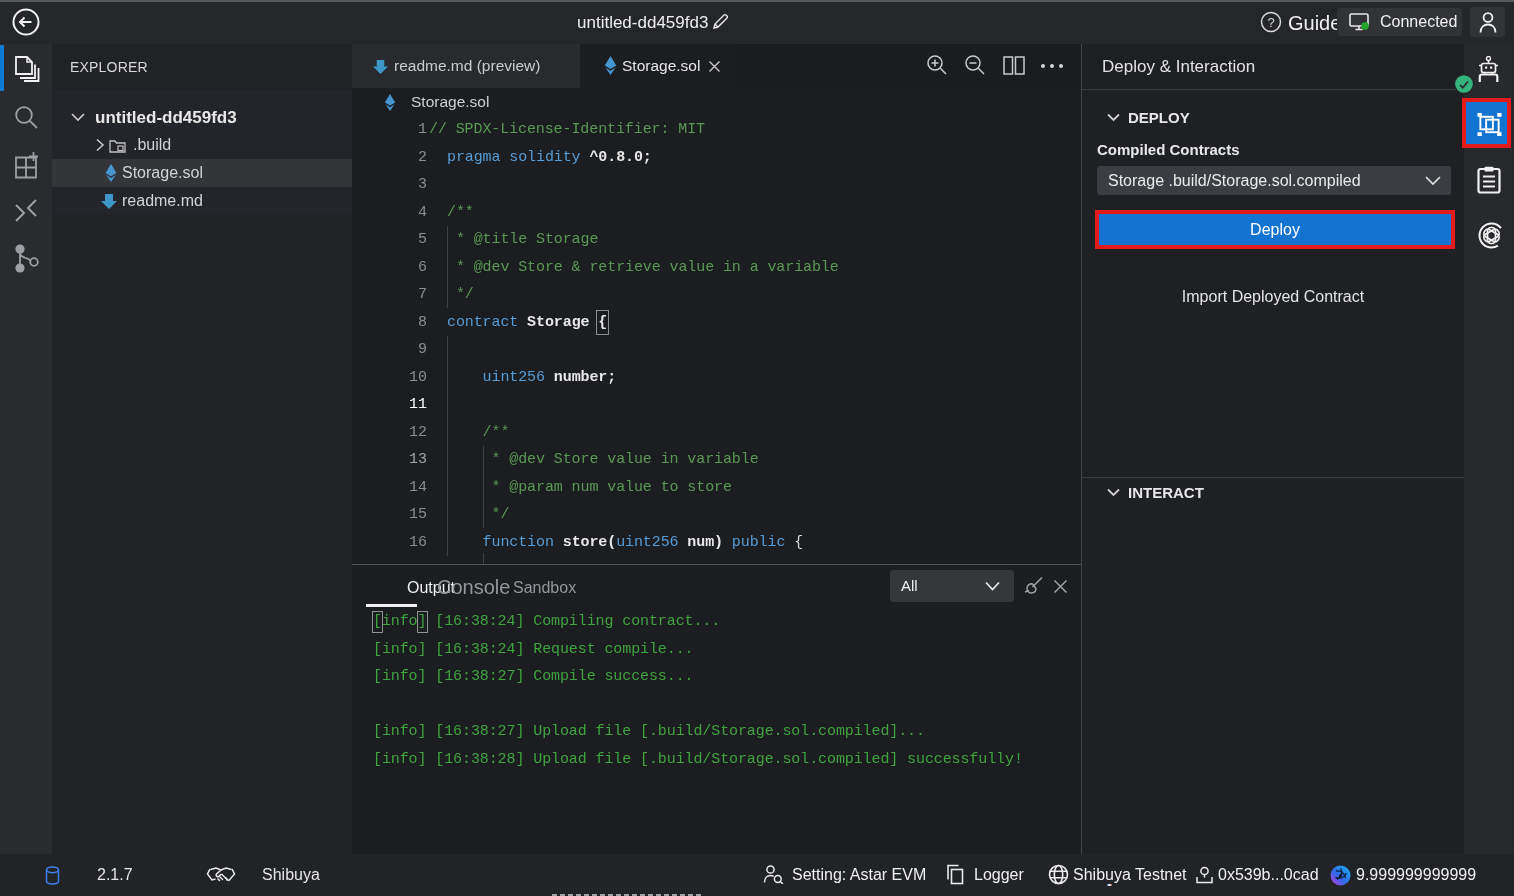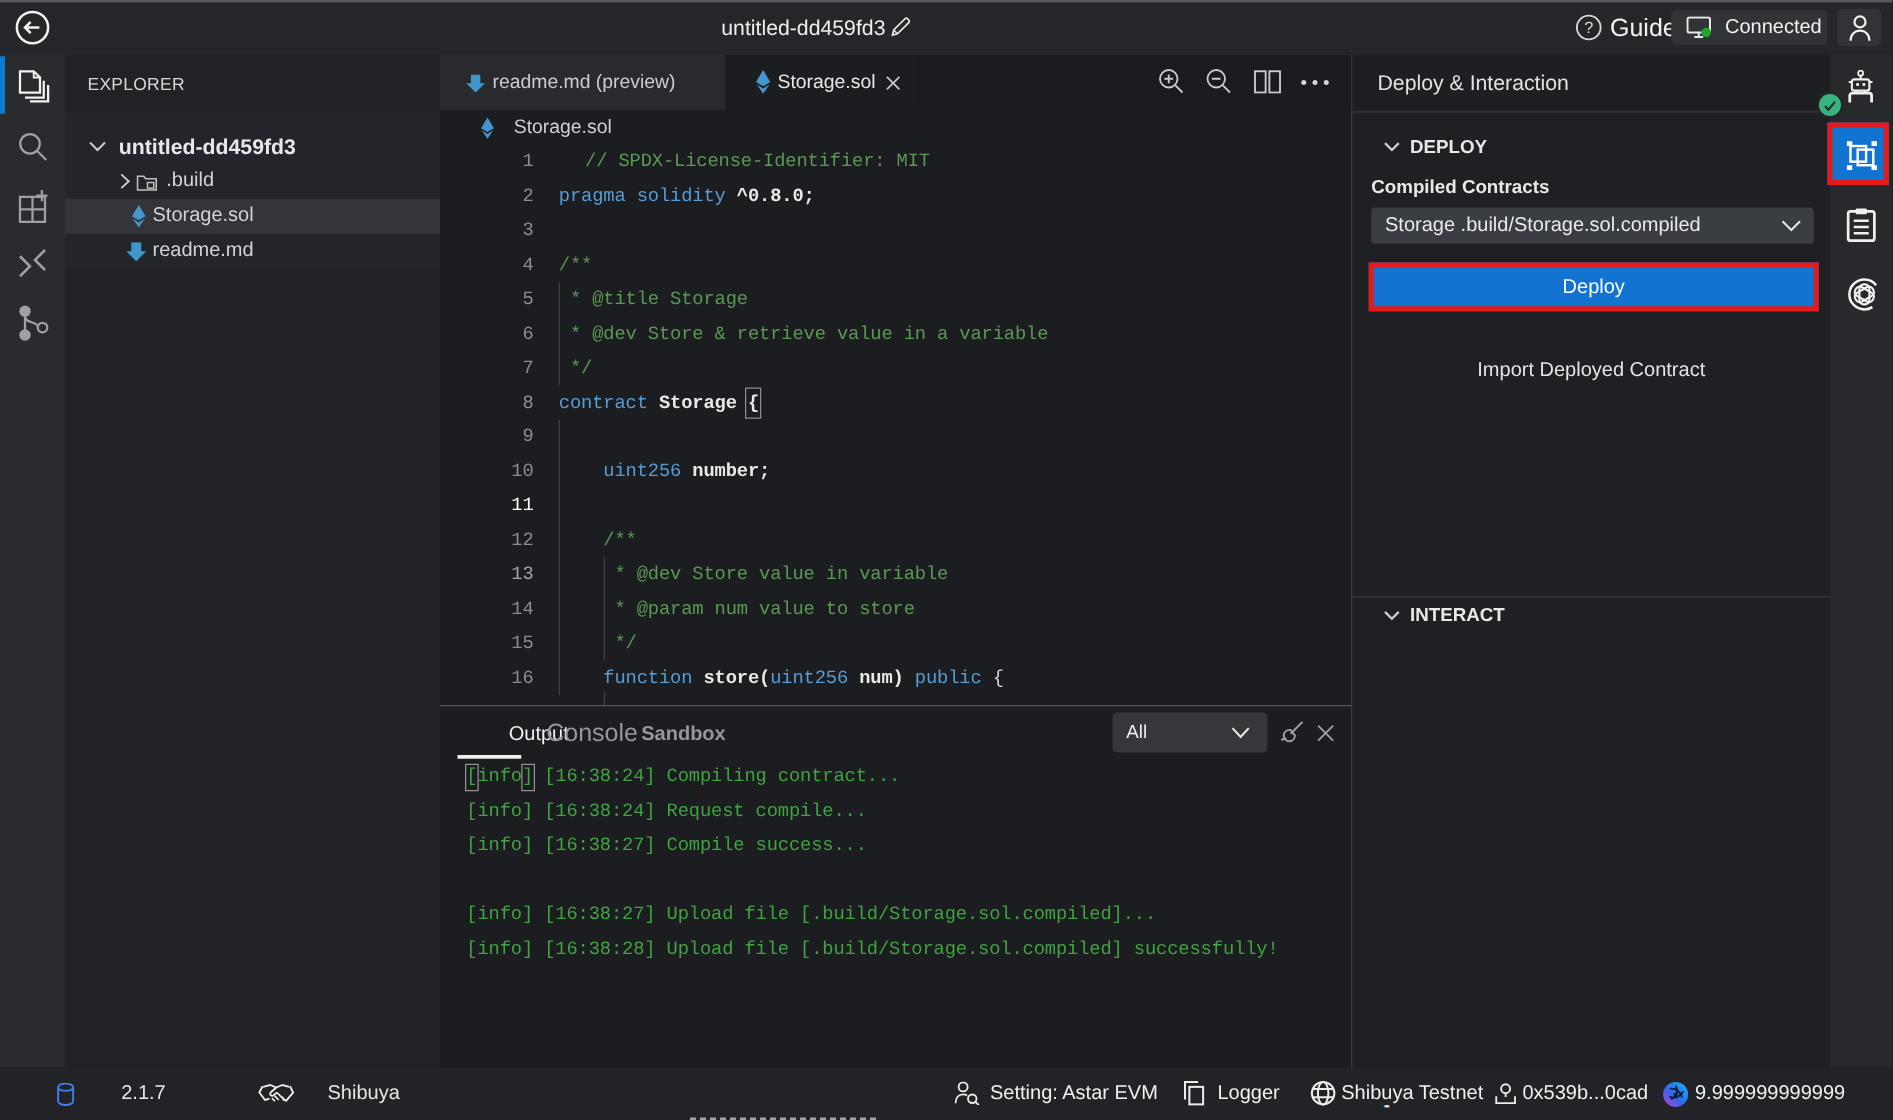--- a/index.html
+++ b/index.html
@@ -167,21 +167,21 @@
   </svg>
   <div class="abs" style="left:411px;top:88px;height:28px;line-height:28px;font-size:15.5px;color:#cfd0d1;">Storage.sol</div>
 
   <div class="abs" style="left:447px;top:336px;width:1px;height:220px;background:#3f4044;"></div>
   <div class="abs" style="left:447px;top:226px;width:1px;height:82px;background:#3f4044;"></div>
   <div class="abs" style="left:483px;top:446px;width:1px;height:82px;background:#3f4044;"></div>
   <div class="abs" style="left:483px;top:553px;width:1px;height:12px;background:#3f4044;"></div>
   <div class="abs" style="left:596px;top:310px;width:13px;height:25px;border:1px solid #8a8d91;"></div>
 
   <div class="lnum" style="left:352px;top:116.0px;color:#8a8d91">1</div>
-  <div class="codeline" style="left:468px;top:116.0px"><span class="cm">// SPDX-License-Identifier: MIT</span></div>
+  <div class="codeline" style="left:429px;top:116.0px"><span class="cm">// SPDX-License-Identifier: MIT</span></div>
   <div class="lnum" style="left:352px;top:143.5px;color:#8a8d91">2</div>
   <div class="codeline" style="left:447px;top:143.5px"><span class="kw">pragma solidity</span><span class="wt"> ^0.8.0;</span></div>
   <div class="lnum" style="left:352px;top:171.0px;color:#8a8d91">3</div>
   <div class="lnum" style="left:352px;top:198.5px;color:#8a8d91">4</div>
   <div class="codeline" style="left:447px;top:198.5px"><span class="cm">/**</span></div>
   <div class="lnum" style="left:352px;top:226.0px;color:#8a8d91">5</div>
   <div class="codeline" style="left:447px;top:226.0px"><span class="cm"> * @title Storage</span></div>
   <div class="lnum" style="left:352px;top:253.5px;color:#8a8d91">6</div>
   <div class="codeline" style="left:447px;top:253.5px"><span class="cm"> * @dev Store &amp; retrieve value in a variable</span></div>
   <div class="lnum" style="left:352px;top:281.0px;color:#8a8d91">7</div>
@@ -200,21 +200,21 @@
   <div class="codeline" style="left:447px;top:473.5px"><span class="cm">     * @param num value to store</span></div>
   <div class="lnum" style="left:352px;top:501.0px;color:#8a8d91">15</div>
   <div class="codeline" style="left:447px;top:501.0px"><span class="cm">     */</span></div>
   <div class="lnum" style="left:352px;top:528.5px;color:#8a8d91">16</div>
   <div class="codeline" style="left:447px;top:528.5px">    <span class="kw">function</span><span class="wt"> store(</span><span class="kw">uint256</span><span class="wt"> num)</span><span class="kw"> public</span><span style="color:#d8d8d8"> {</span></div>
 
   <div class="abs" style="left:352px;top:564px;width:729px;height:1px;background:#55565a;"></div>
   <div class="abs" style="left:367px;top:570px;height:35px;line-height:35px;font-size:16px;color:#f0f0f0;margin-left:40px;">Output</div>
   <div class="abs" style="left:366px;top:604px;width:51px;height:2.5px;background:#f0f0f0;"></div>
   <div class="abs" style="left:437px;top:570px;height:35px;line-height:35px;font-size:20px;color:#94979b;">Console</div>
-  <div class="abs" style="left:513px;top:570px;height:35px;line-height:35px;font-size:16px;color:#94979b;font-weight:bold;">Sandbox</div>
+  <div class="abs" style="left:513px;top:570px;height:35px;line-height:35px;font-size:16px;color:#94979b;">Sandbox</div>
   <div class="abs" style="left:890px;top:570px;width:124px;height:32px;background:#35373b;border-radius:4px;"></div>
   <div class="abs" style="left:901px;top:570px;height:32px;line-height:32px;font-size:15px;color:#f0f0f0;">All</div>
   <svg class="abs" style="left:984px;top:580px" width="17" height="13" viewBox="0 0 17 13">
     <path d="M2 2.5 l6.5 7 6.5-7" fill="none" stroke="#e8e8e8" stroke-width="1.7"></path>
   </svg>
   <svg class="abs" style="left:1022px;top:575px" width="22" height="22" viewBox="0 0 22 22">
     <path d="M20 2.5 L10.5 12" stroke="#9da0a4" stroke-width="1.6" fill="none"></path>
     <path d="M10.5 9 a4.5 4.5 0 0 0 -5.5 4.5 a4.5 4.5 0 0 0 4.5 4.5 c2.5 0 4.3-2 4.5-4.5 z" fill="none" stroke="#9da0a4" stroke-width="1.5"></path>
     <path d="M3 17 l4-1.5" stroke="#9da0a4" stroke-width="1.5" fill="none"></path>
   </svg>

